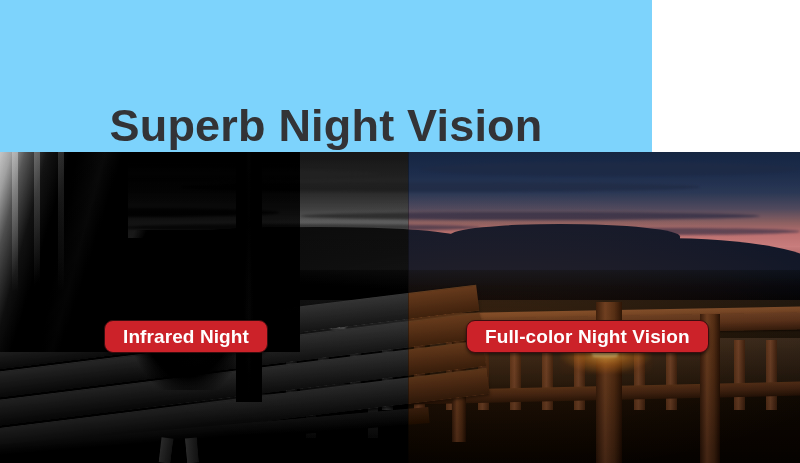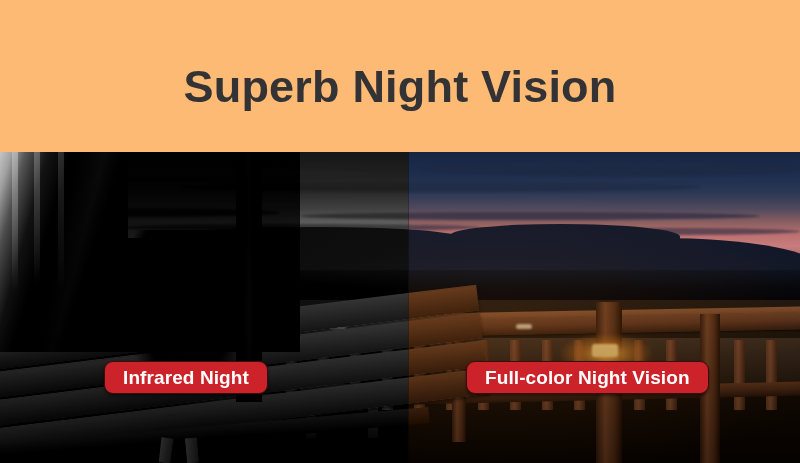--- a/index.html
+++ b/index.html
@@ -18,25 +18,25 @@
     width: 800px;
     height: 463px;
     background: #ffffff;
   }
 
   
   .headline-band {
     position: absolute;
     left: 0;
     top: 0;
-    width: 800px;
+    width: 652px;
     height: 152px;
-    background: #fdba74;
+    background: #7dd3fc;
     display: flex;
-    align-items: center;
+    align-items: flex-end;
     justify-content: center;
   }
 
   .headline {
     margin-top: 22px;
     font-size: 45px;
     font-weight: bold;
     color: #333336;
     letter-spacing: 0.2px;
     line-height: 1.18;
@@ -416,21 +416,20 @@
     background: #cc2229;
     border: 1px solid #3b0d0f;
     border-radius: 9px;
     box-shadow: 0 2px 3px rgba(0,0,0,.45);
     color: #ffffff;
     font-size: 19px;
     font-weight: bold;
     white-space: nowrap;
     letter-spacing: .1px;
     font-family: "Liberation Sans", sans-serif;
-    margin-top: 41px;
   }
   .badge-left  { left: 104px; top: 168px; }
   .badge-right { left: 466px; top: 168px; text-align: right; }
 </style>
 </head>
 <body>
 
 <div class="page">
 
   <div class="headline-band">

